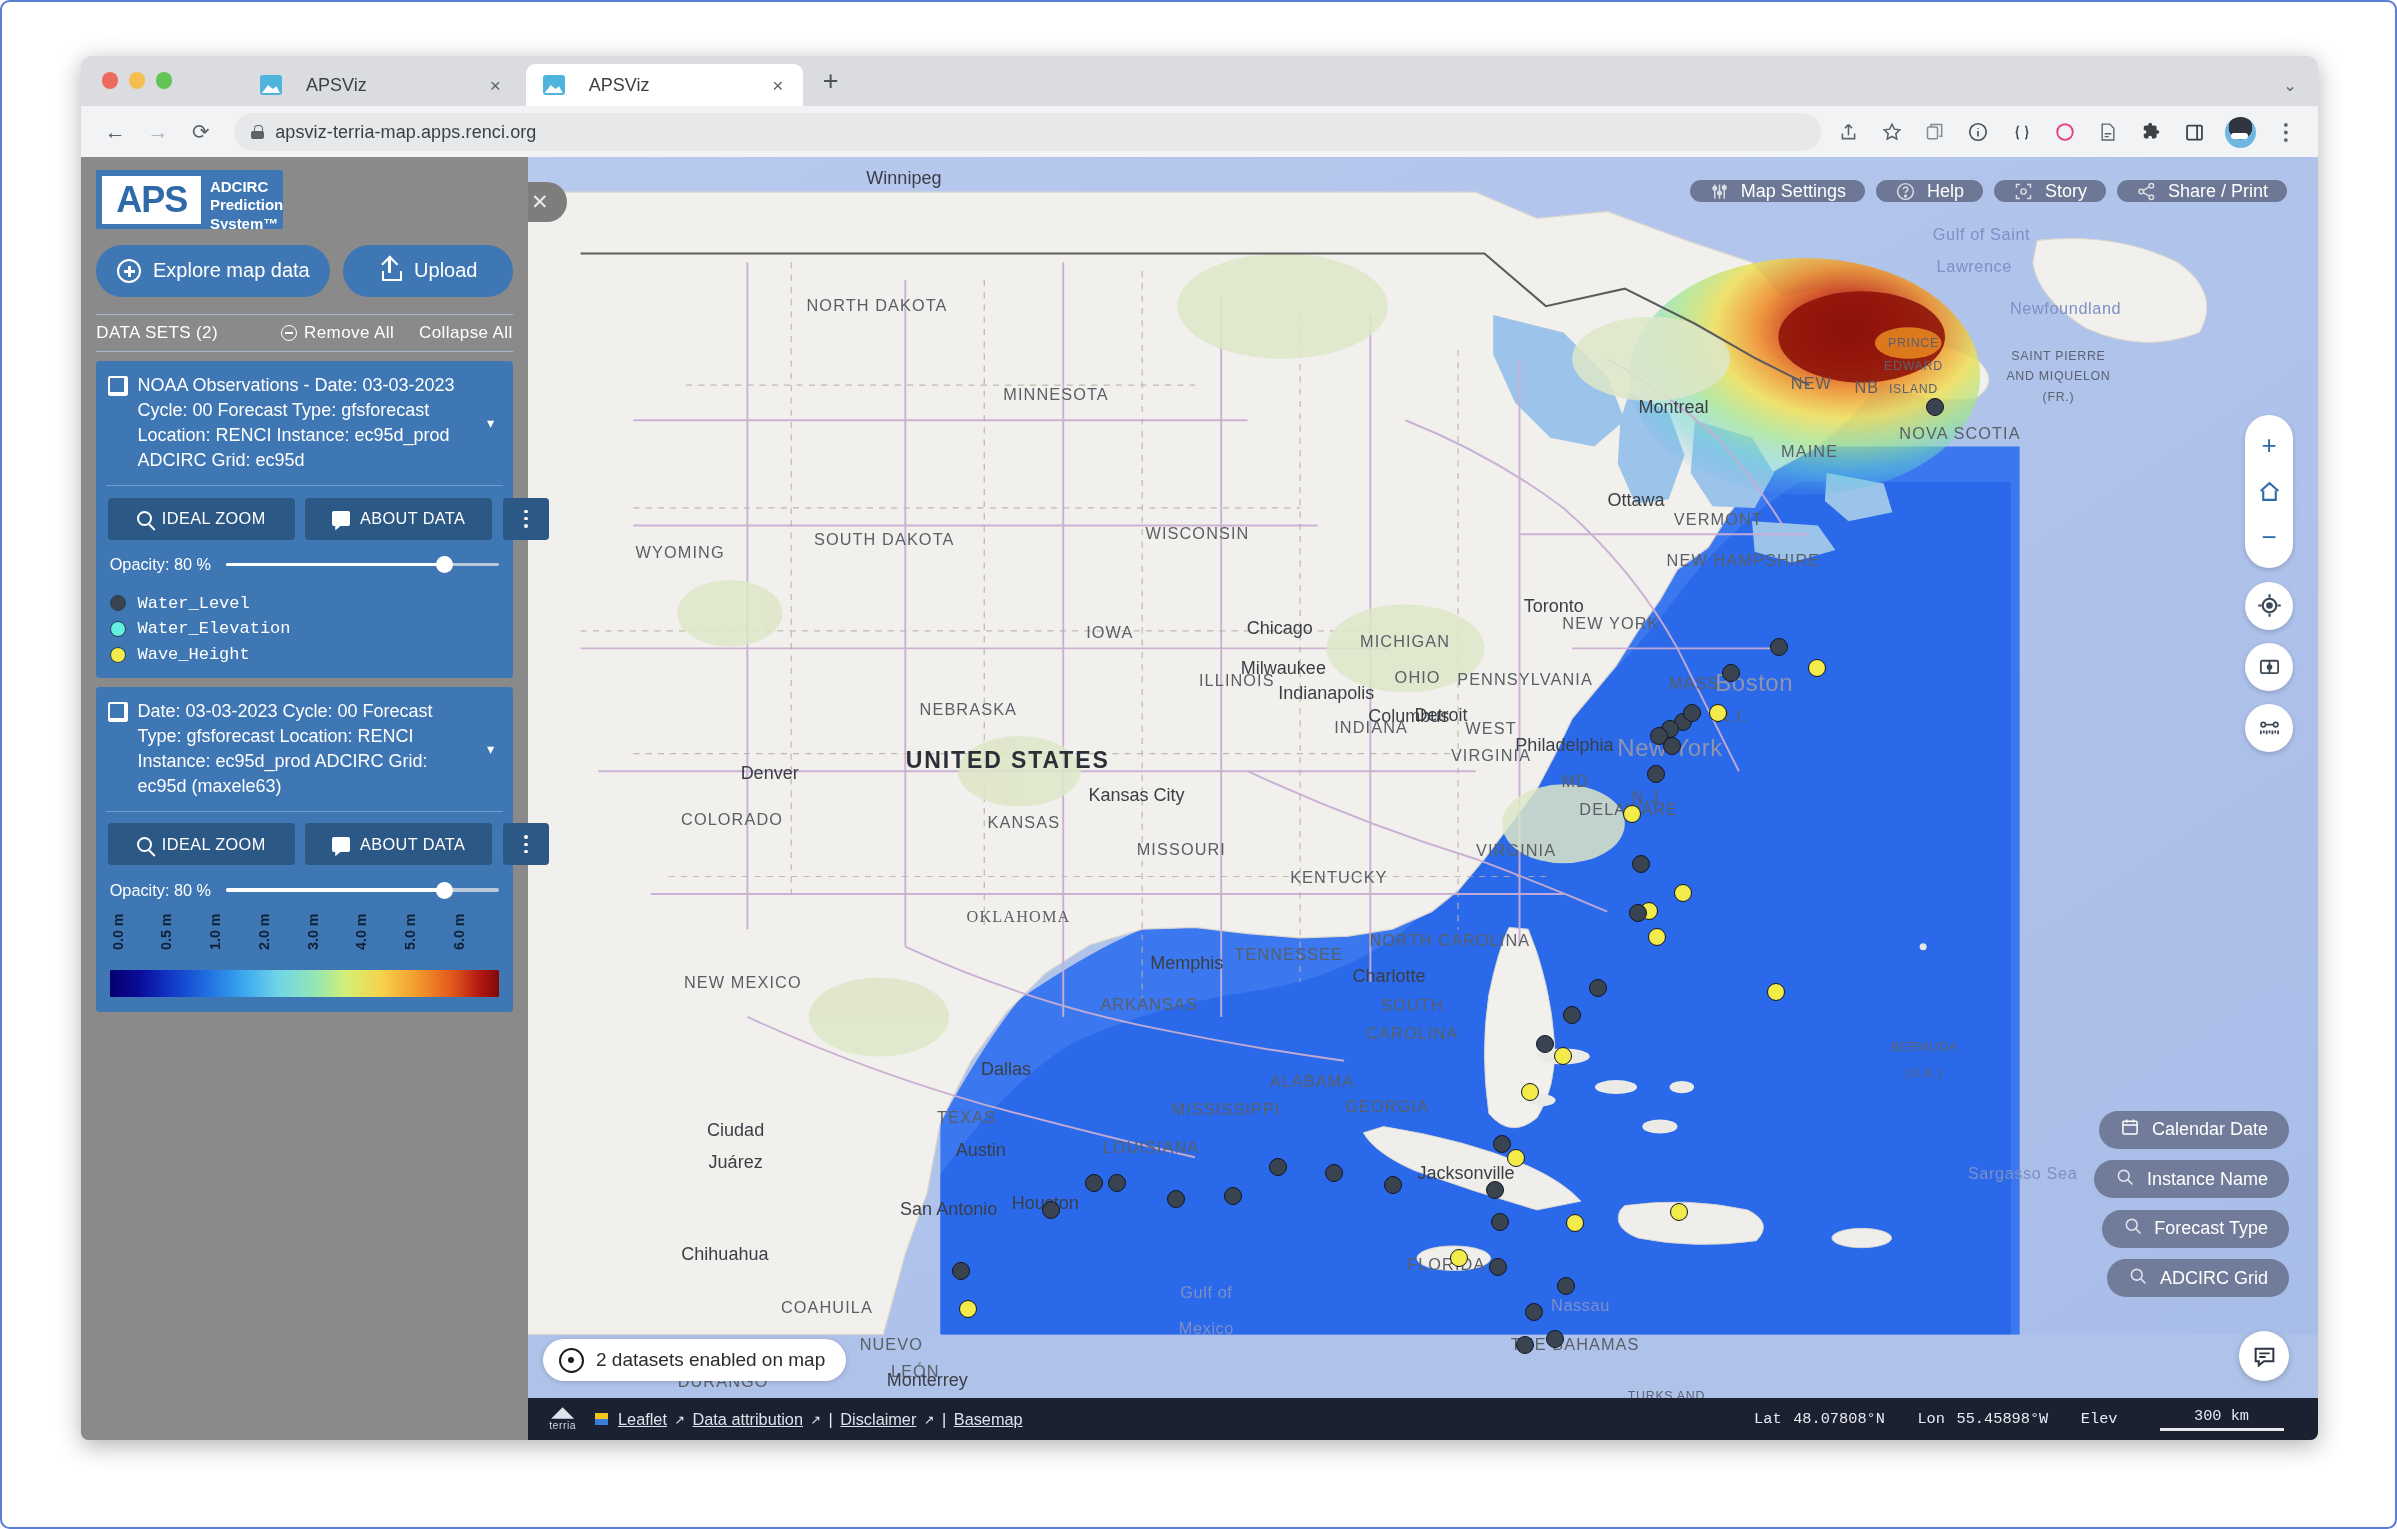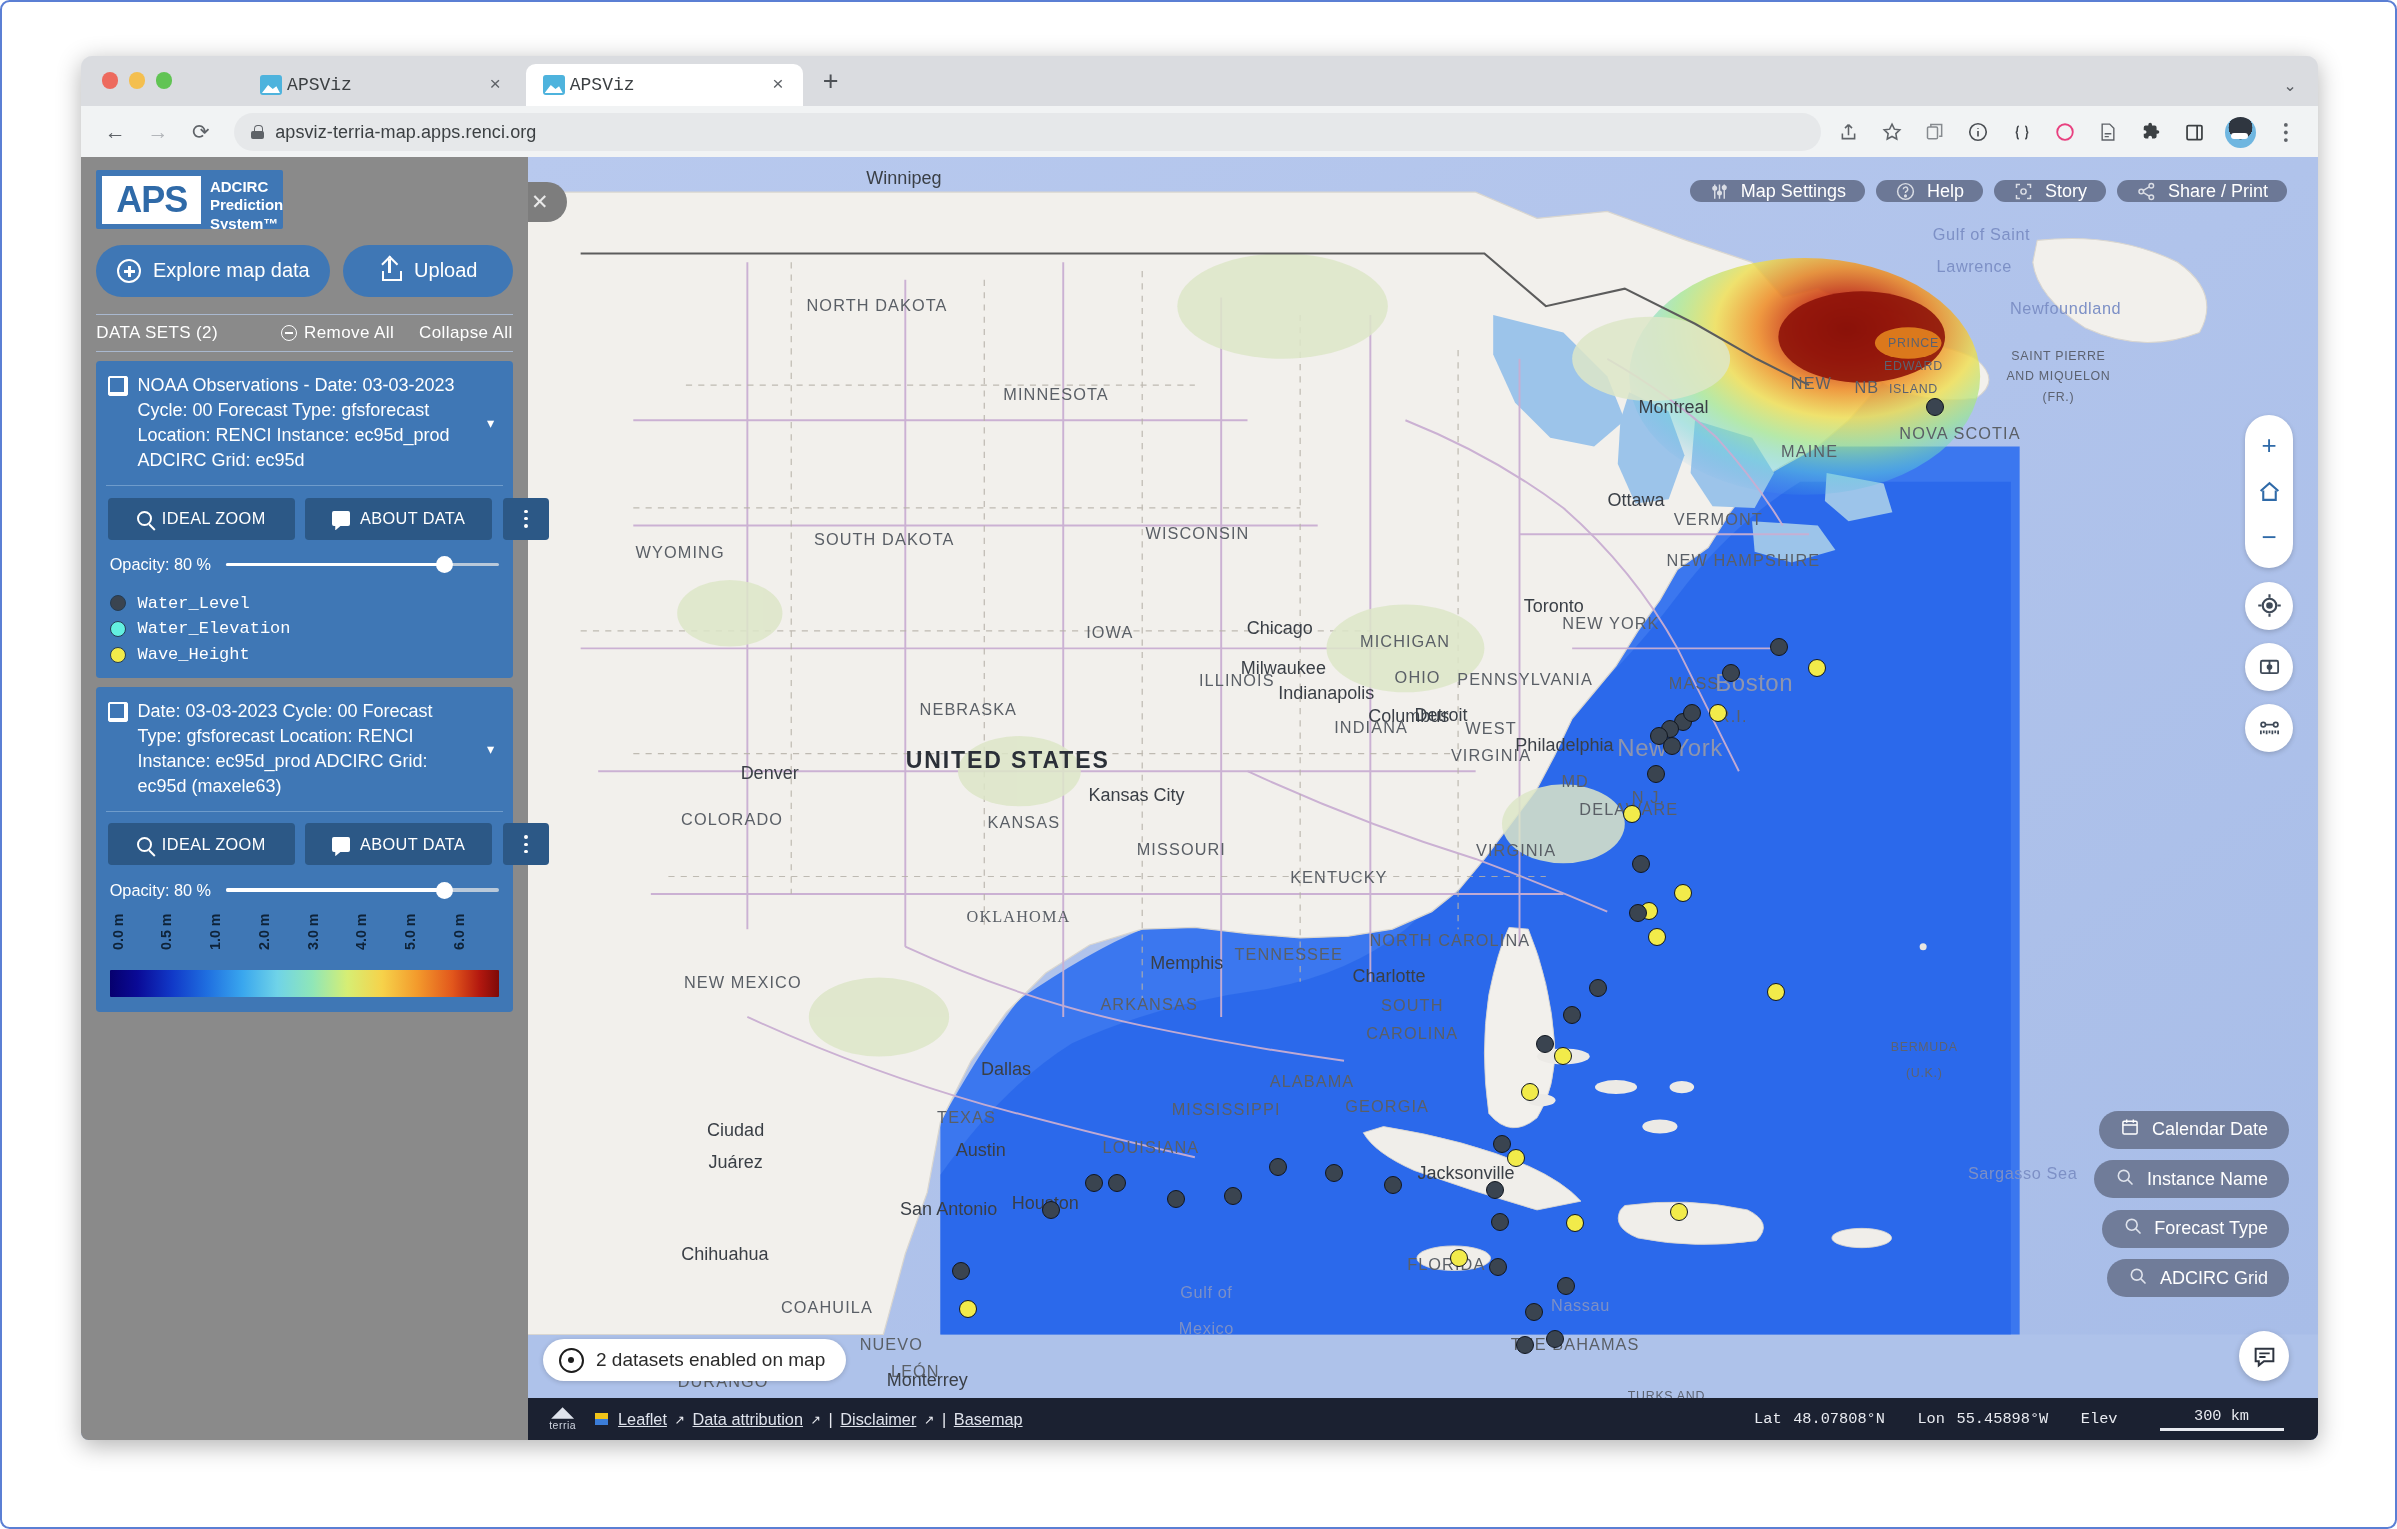--- a/index.html
+++ b/index.html
@@ -28,23 +28,23 @@
   .tabstrip {
     position: relative; height: 50px; background: #dadce0;
     display: flex; align-items: flex-end; padding-left: 13.4px;
   }
   .traffic { position: absolute; left: 21px; top: 16.3px; display: flex; gap: 10.5px; }
   .traffic i { width: 16.3px; height: 16.3px; border-radius: 50%; display: block; }
   .tl-red { background: #ed6a5e; } .tl-yel { background: #f4bf4f; } .tl-grn { background: #61c454; }
 
   .tab {
     position: relative; height: 42px; min-width: 277px;
-    display: flex; align-items: center; gap: 5px;
+    display: flex; align-items: center; gap: 24px;
     padding: 0 13.4px 0 17px; margin-left: 5.7px;
-    border-radius: 9.6px 9.6px 0 0; font-size: 18px; color: #3c4043; font-family: Liberation Mono, monospace;
+    border-radius: 9.6px 9.6px 0 0; font-size: 18px; color: #3c4043;
   }
   .tab.inactive { background: transparent; }
   .tab.active { background: #ffffff; }
   .tab-fav {
     width: 22px; height: 20px; border-radius: 2.9px; flex: 0 0 auto;
     background: #4eb3dd; position: relative; overflow: hidden;
   }
   .tab-fav::after {
     content: ""; position: absolute; left: 1.9px; bottom: 1.9px; width: 18px; height: 10.5px;
     background: #ffffff; clip-path: polygon(0 100%, 34% 22%, 60% 62%, 80% 34%, 100% 100%);

